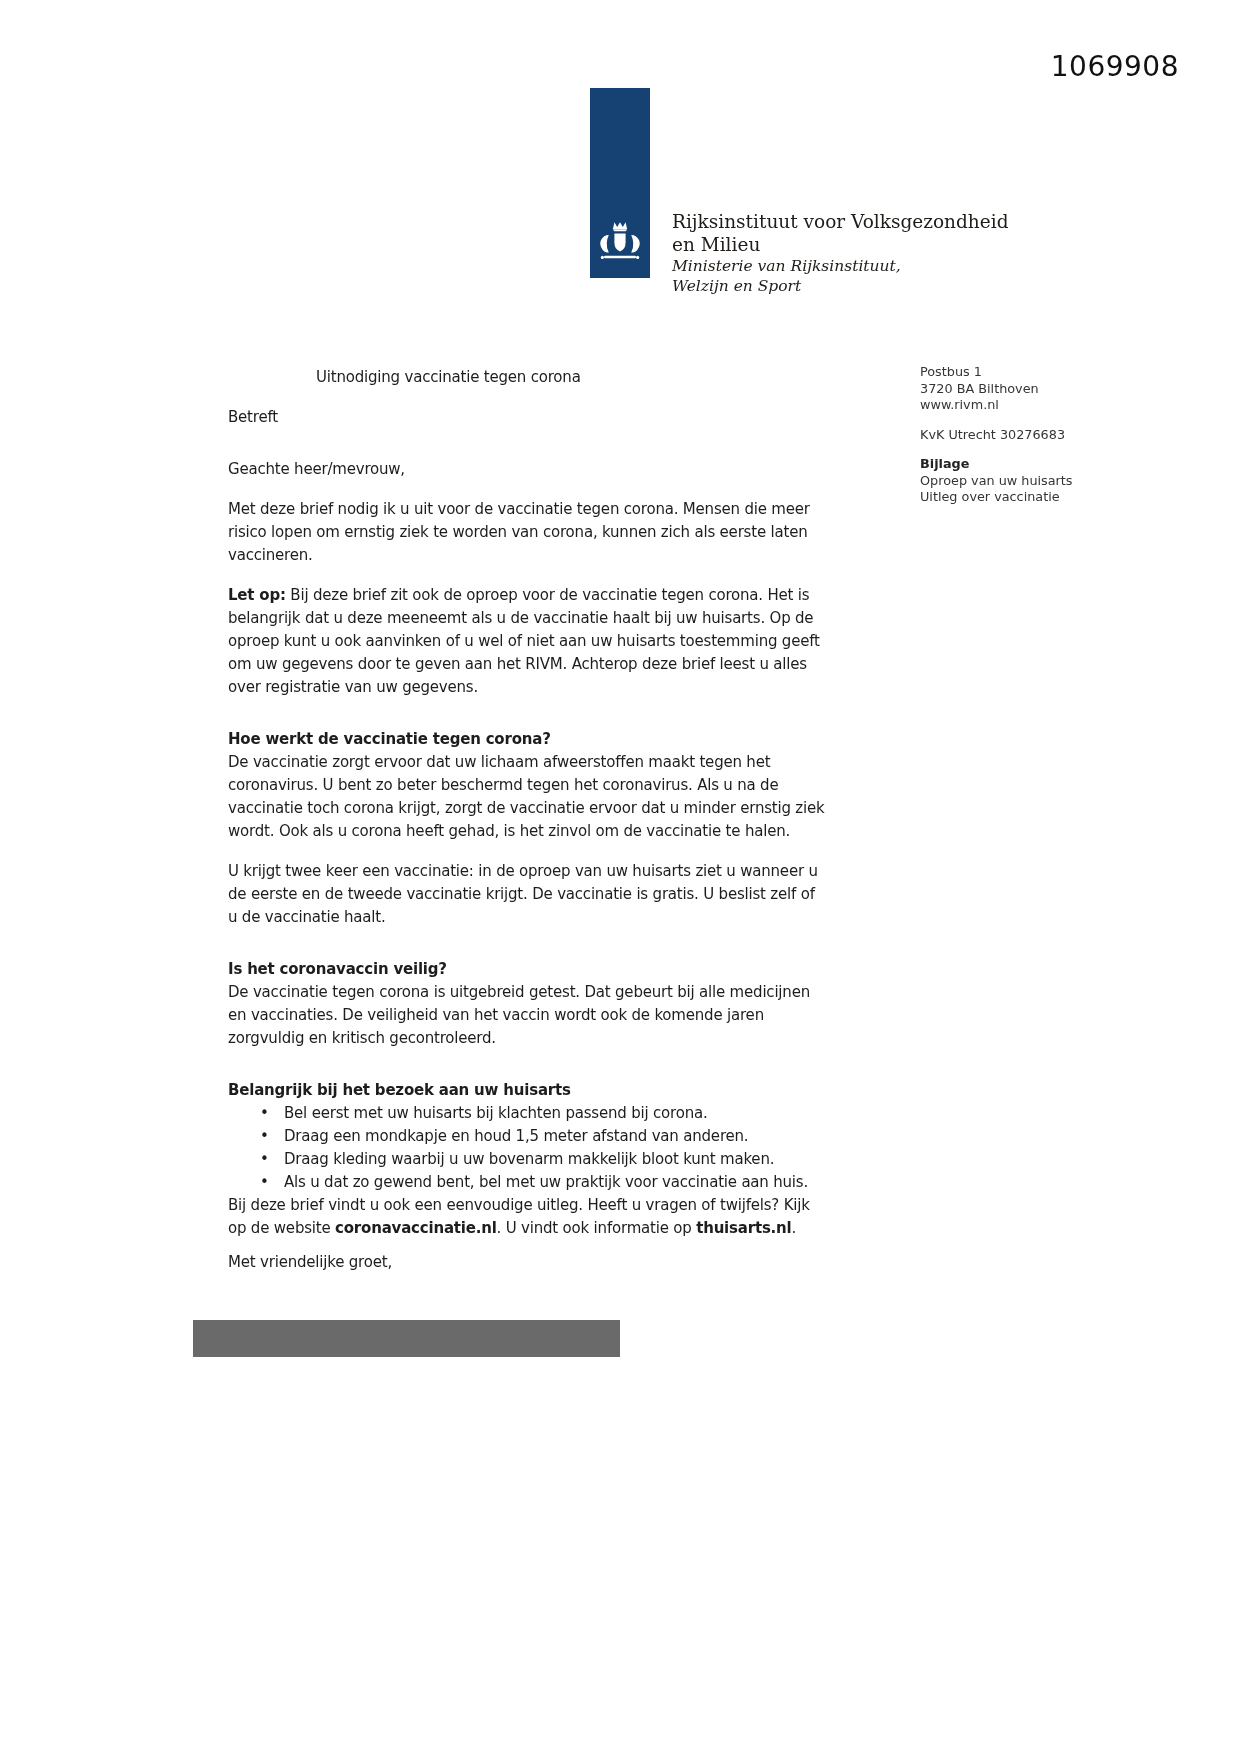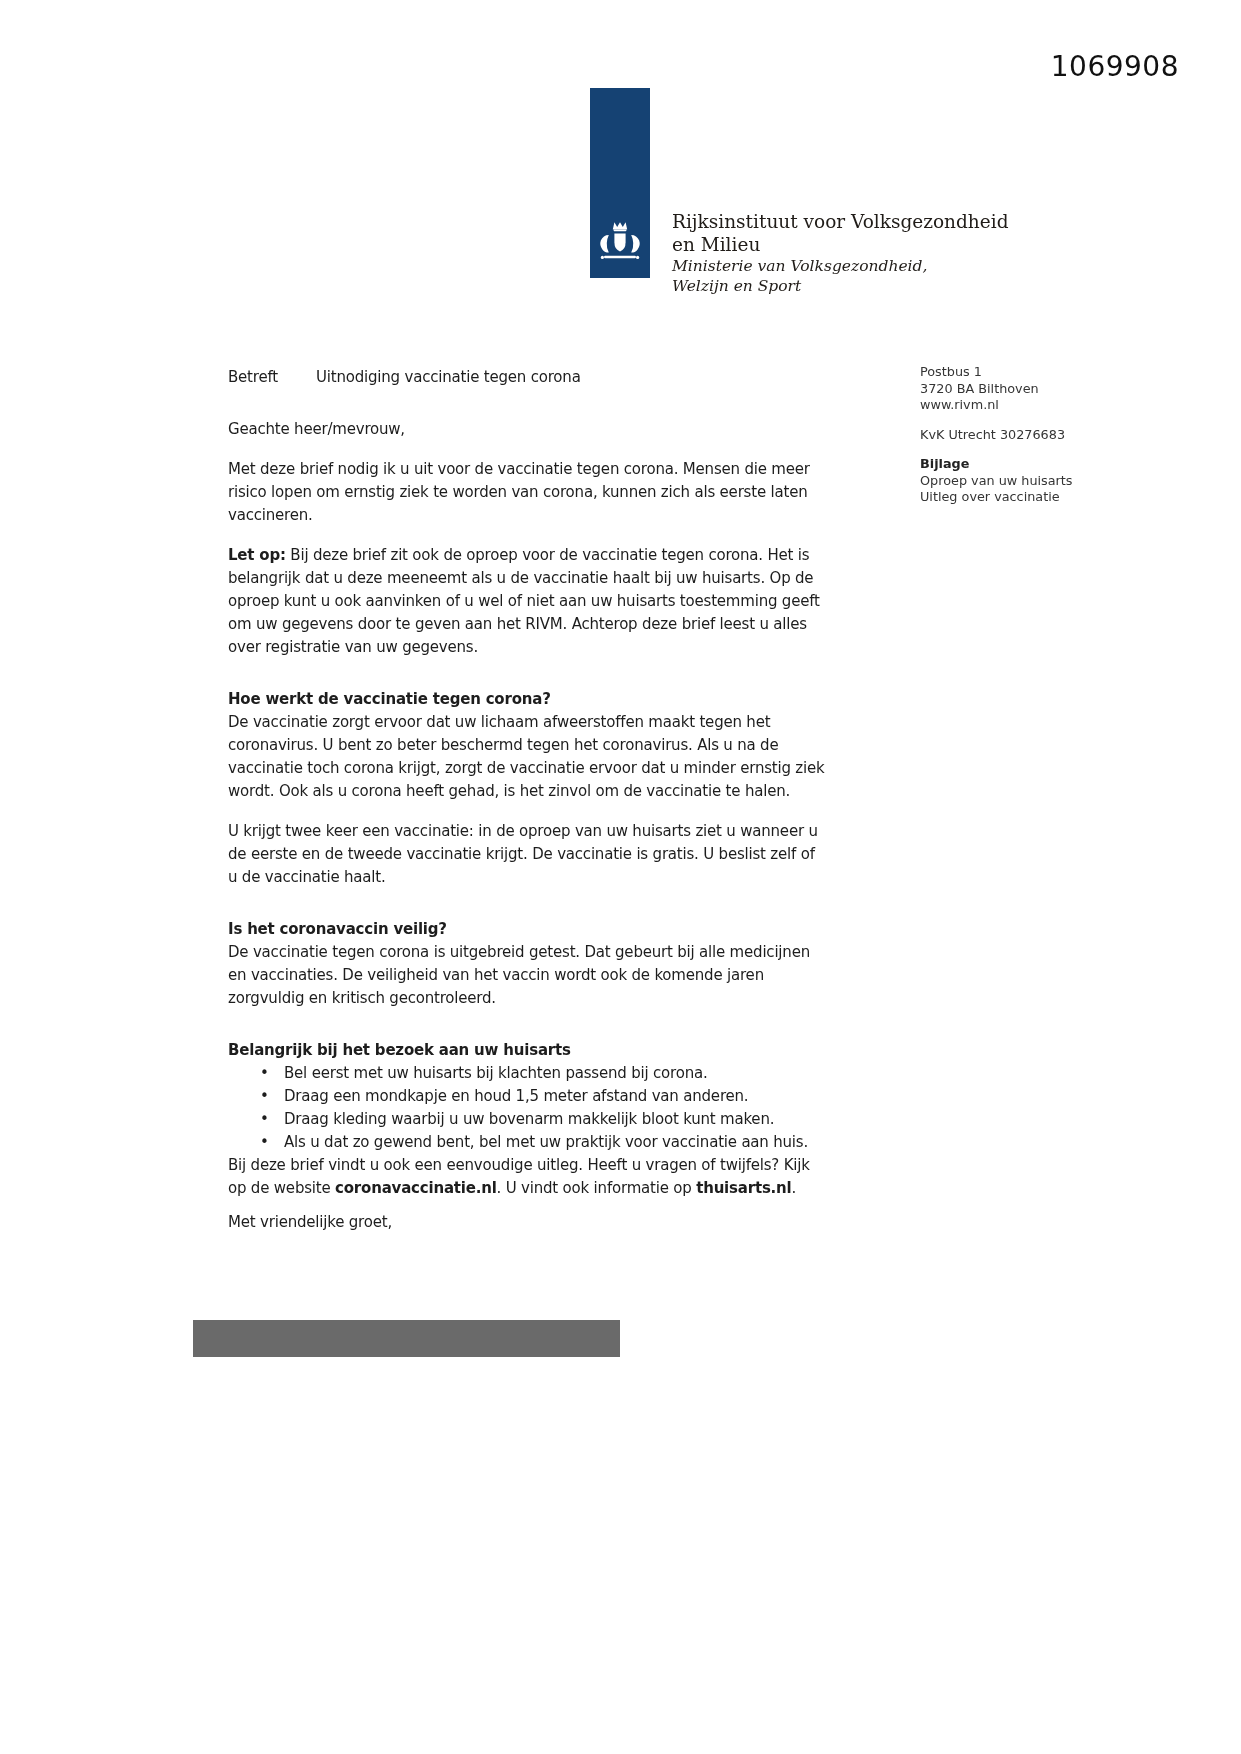--- a/index.html
+++ b/index.html
@@ -41,21 +41,21 @@
     font-size:12.8px;line-height:16.5px;color:#353535;
   }
   .sidebar .block{margin-bottom:13px;}
   .sidebar .bold{font-weight:bold;color:#222;}
   
   .content{
     position:absolute;left:228px;top:366px;width:600px;
     font-size:15px;line-height:23px;letter-spacing:-0.2px;color:#1d1d1d;
   }
   .betreft-row{display:flex;}
-  .betreft-label{width:88px;flex:0 0 88px;}
+  .betreft-label{width:88px;flex:0 0 88px;margin-top:40px;}
   .salutation{margin-top:29px;}
   .para{margin-top:17px;}
   .heading{margin-top:29px;font-weight:bold;}
   .bullets{margin:0;padding:0;list-style:none;}
   .bullets li{position:relative;padding-left:56px;}
   .bullets li::before{
     content:"\2022";
     position:absolute;left:32px;top:0;
     font-size:15px;color:#1d1d1d;
   }
@@ -93,21 +93,21 @@
 
       <rect fill="#ffffff" x="10" y="44" width="40" height="3.2" rx="1.6"></rect>
       <circle fill="#ffffff" cx="8" cy="46" r="2"></circle>
       <circle fill="#ffffff" cx="52" cy="46" r="2"></circle>
     </svg>
   </div>
 
   <div class="logo-text">
     <div class="org-line">Rijksinstituut voor Volksgezondheid</div>
     <div class="org-line">en Milieu</div>
-    <div class="ministry-line">Ministerie van Volksgezondheid,</div>
+    <div class="ministry-line">Ministerie van Rijksinstituut,</div>
     <div class="ministry-line">Welzijn en Sport</div>
   </div>
 
   <div class="sidebar">
     <div class="block">
       <div>Postbus 1</div>
       <div>3720 BA Bilthoven</div>
       <div>www.rivm.nl</div>
     </div>
     <div class="block">KvK Utrecht 30276683</div>

